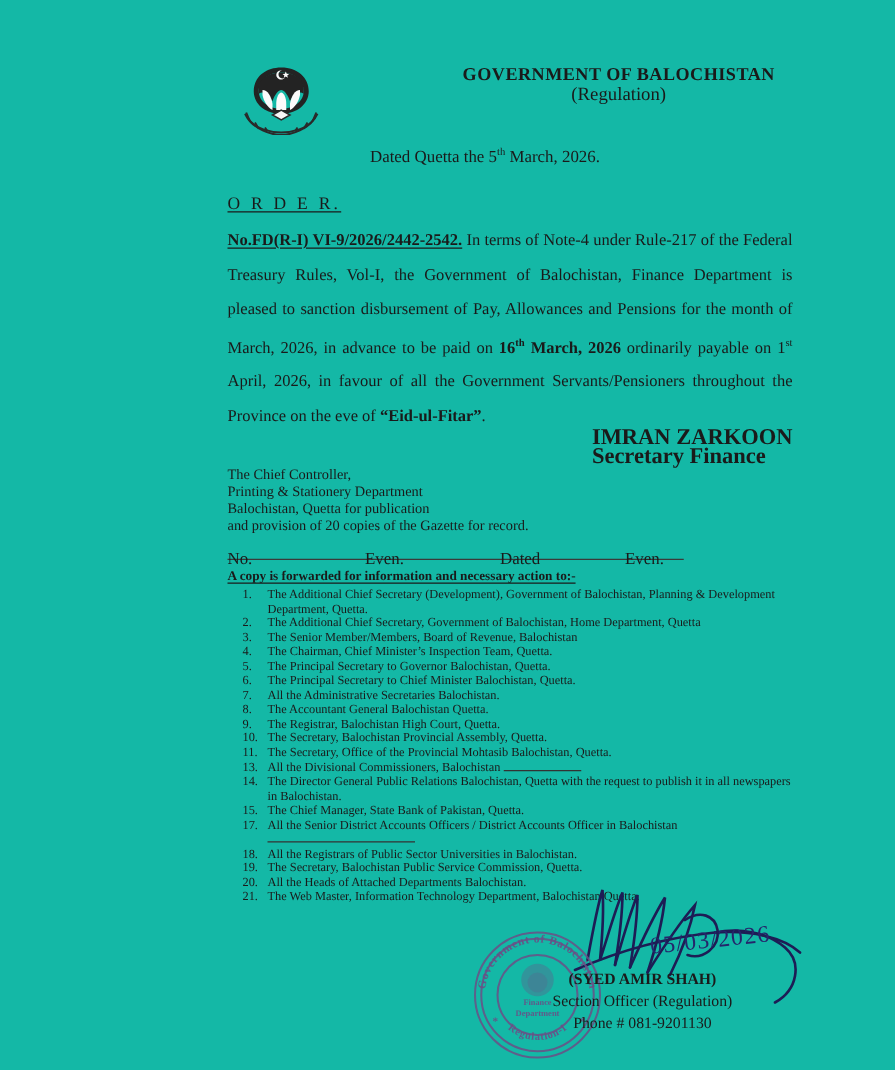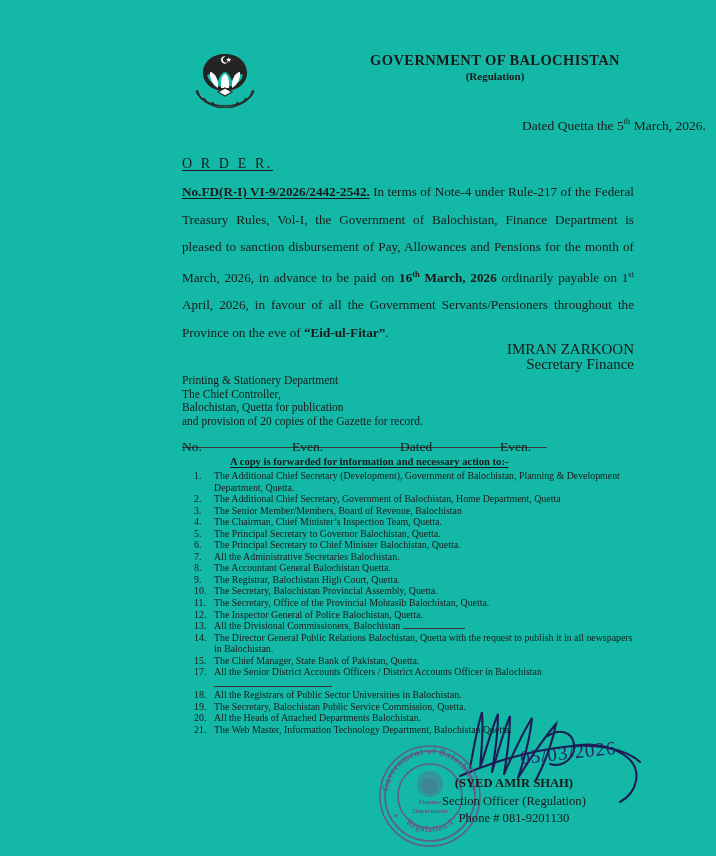--- a/index.html
+++ b/index.html
@@ -47,29 +47,29 @@
     white-space: nowrap;
   }
   .dept-line {
     font-size: 14.5px;
     font-weight: bold;
     letter-spacing: 0.4px;
     line-height: 17px;
     white-space: nowrap;
   }
   .reg-line {
-    font-size: 11px;
-    font-weight: bold;
+    font-size: 15px;
+    font-weight: normal;
     line-height: 15px;
   }
   .dated-line {
     position: absolute;
-    left: 316px; top: 112px;
+    left: 296px; top: 112px;
     width: 390px;
-    text-align: right;
+    text-align: left;
     font-size: 13.5px;
     line-height: 18px;
   }
   .dated-line sup { font-size: 8.5px; }
 
   
   .order-heading {
     position: absolute;
     left: 182px; top: 156px;
     font-size: 14px;
@@ -97,23 +97,23 @@
   .body-block b { font-weight: bold; }
   .body-block sup { font-size: 8.5px; }
   .eid {
     font-weight: bold;
   }
 
   
   .sec-sign {
     position: absolute;
     right: 82px; top: 342px;
-    text-align: right;
-    font-size: 15px;
-    font-weight: normal;
+    text-align: left;
+    font-size: 18px;
+    font-weight: bold;
     line-height: 15px;
   }
 
   
   .controller {
     position: absolute;
     left: 182px; top: 374px;
     font-size: 11.5px;
     line-height: 13.6px;
   }
@@ -134,21 +134,20 @@
   .ned-even2 { left: 318px; }
 
   
   .copy-head {
     position: absolute;
     left: 182px; top: 456px;
     font-size: 10.6px;
     font-weight: bold;
     text-decoration: underline;
     text-underline-offset: 2px;
-    margin-left: 48px;
   }
 
   .dist-list {
     position: absolute;
     left: 182px; top: 470px;
     width: 452px;
     font-size: 9.9px;
     line-height: 11.55px;
   }
   .dist-item {
@@ -249,22 +248,22 @@
   <div class="body-block">
     <span class="ref-no">No.FD(R-I) VI-9/2026/2442-2542.</span><span> In terms of Note-4 under Rule-217 of the Federal Treasury Rules, Vol-I, the Government of Balochistan, Finance Department is pleased to sanction disbursement of Pay, Allowances and Pensions for the month of March, 2026, in advance to be paid on </span><b>16</b><b><sup>th</sup></b><b> March, 2026</b><span> ordinarily payable on 1</span><sup>st</sup><span> April, 2026, in favour of all the Government Servants/Pensioners throughout the Province on the eve of </span><span class="eid">“Eid-ul-Fitar”</span><span>.</span>
   </div>
 
   <div class="sec-sign">
     <div>IMRAN ZARKOON</div>
     <div>Secretary Finance</div>
   </div>
 
   <div class="controller">
+    <div>The Chief Controller,</div>
     <div>Printing &amp; Stationery Department</div>
-    <div>The Chief Controller,</div>
     <div>Balochistan, Quetta for publication</div>
     <div>and provision of 20 copies of the Gazette for record.</div>
   </div>
 
   <div class="ned-row">
     <span class="ned-no">No.</span>
     <span class="ned-even1">Even.</span>
     <span class="ned-dated">Dated</span>
     <span class="ned-even2">Even.</span>
   </div>
@@ -308,24 +307,20 @@
         <span class="dist-num">9.</span>
         <span class="dist-text">The Registrar, Balochistan High Court, Quetta.</span>
       </div>
       <div class="dist-item">
         <span class="dist-num">10.</span>
         <span class="dist-text">The Secretary, Balochistan Provincial Assembly, Quetta.</span>
       </div>
       <div class="dist-item">
         <span class="dist-num">11.</span>
         <span class="dist-text">The Secretary, Office of the Provincial Mohtasib Balochistan, Quetta.</span>
-      </div>
-      <div class="dist-item">
-        <span class="dist-num">12.</span>
-        <span class="dist-text">The Inspector General of Police Balochistan, Quetta.</span>
       </div>
       <div class="dist-item">
         <span class="dist-num">13.</span>
         <span class="dist-text">All the Divisional Commissioners, Balochistan <span class="blank-rule rule-short"></span></span>
       </div>
       <div class="dist-item">
         <span class="dist-num">14.</span>
         <span class="dist-text">The Director General Public Relations Balochistan, Quetta with the request to publish it in all newspapers in Balochistan.</span>
       </div>
       <div class="dist-item">

